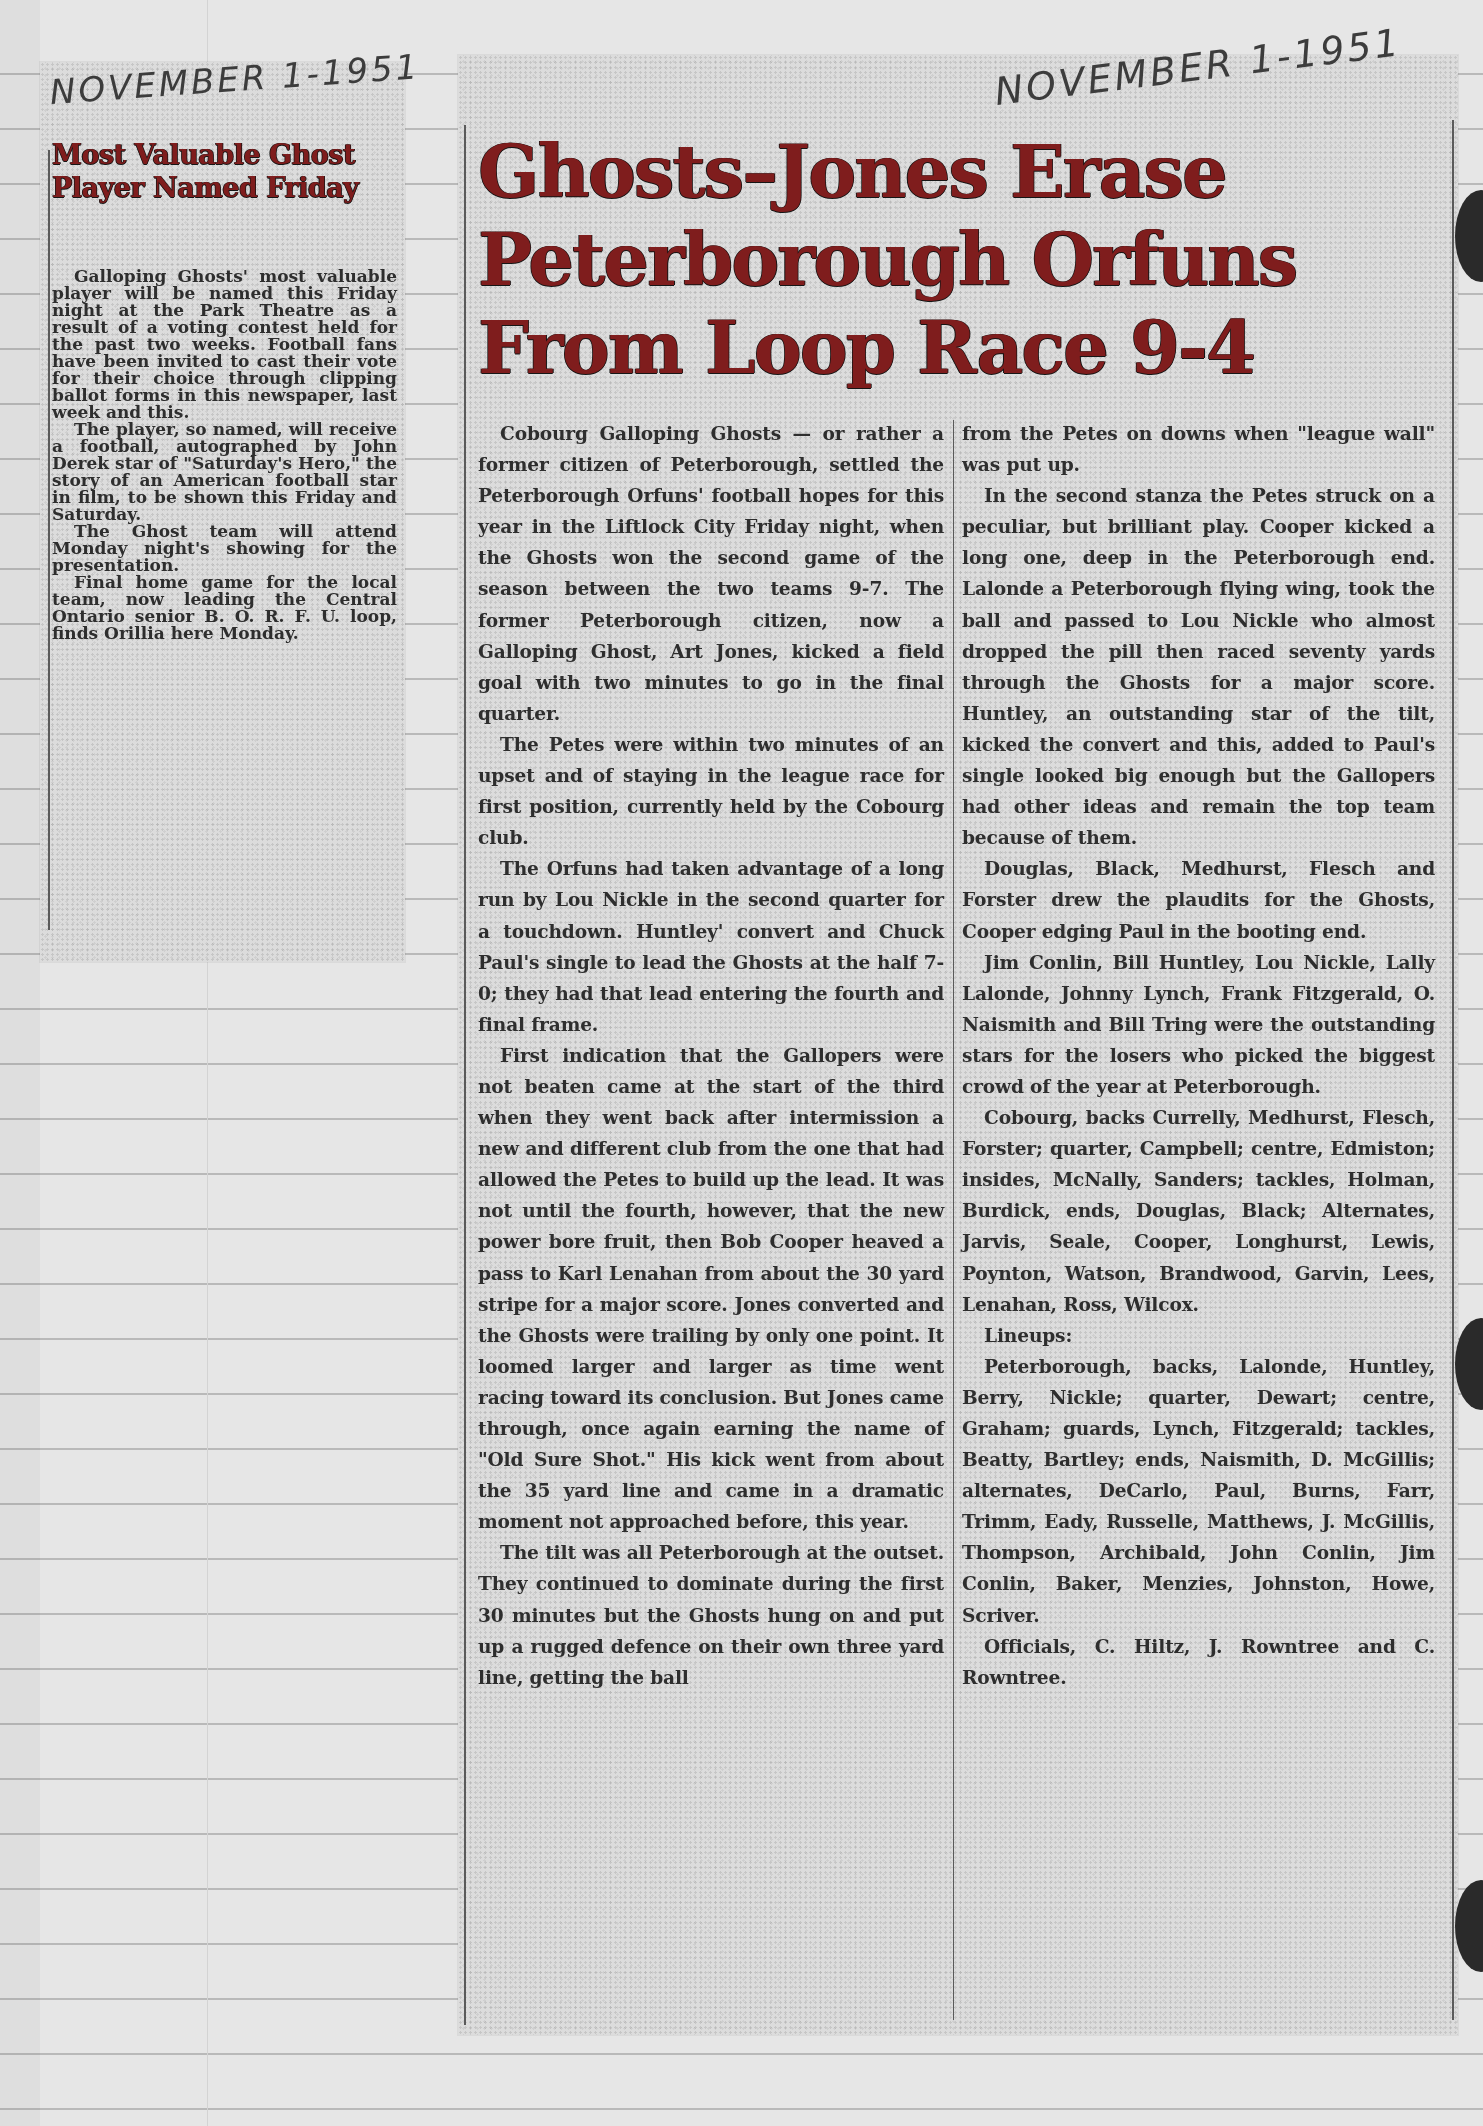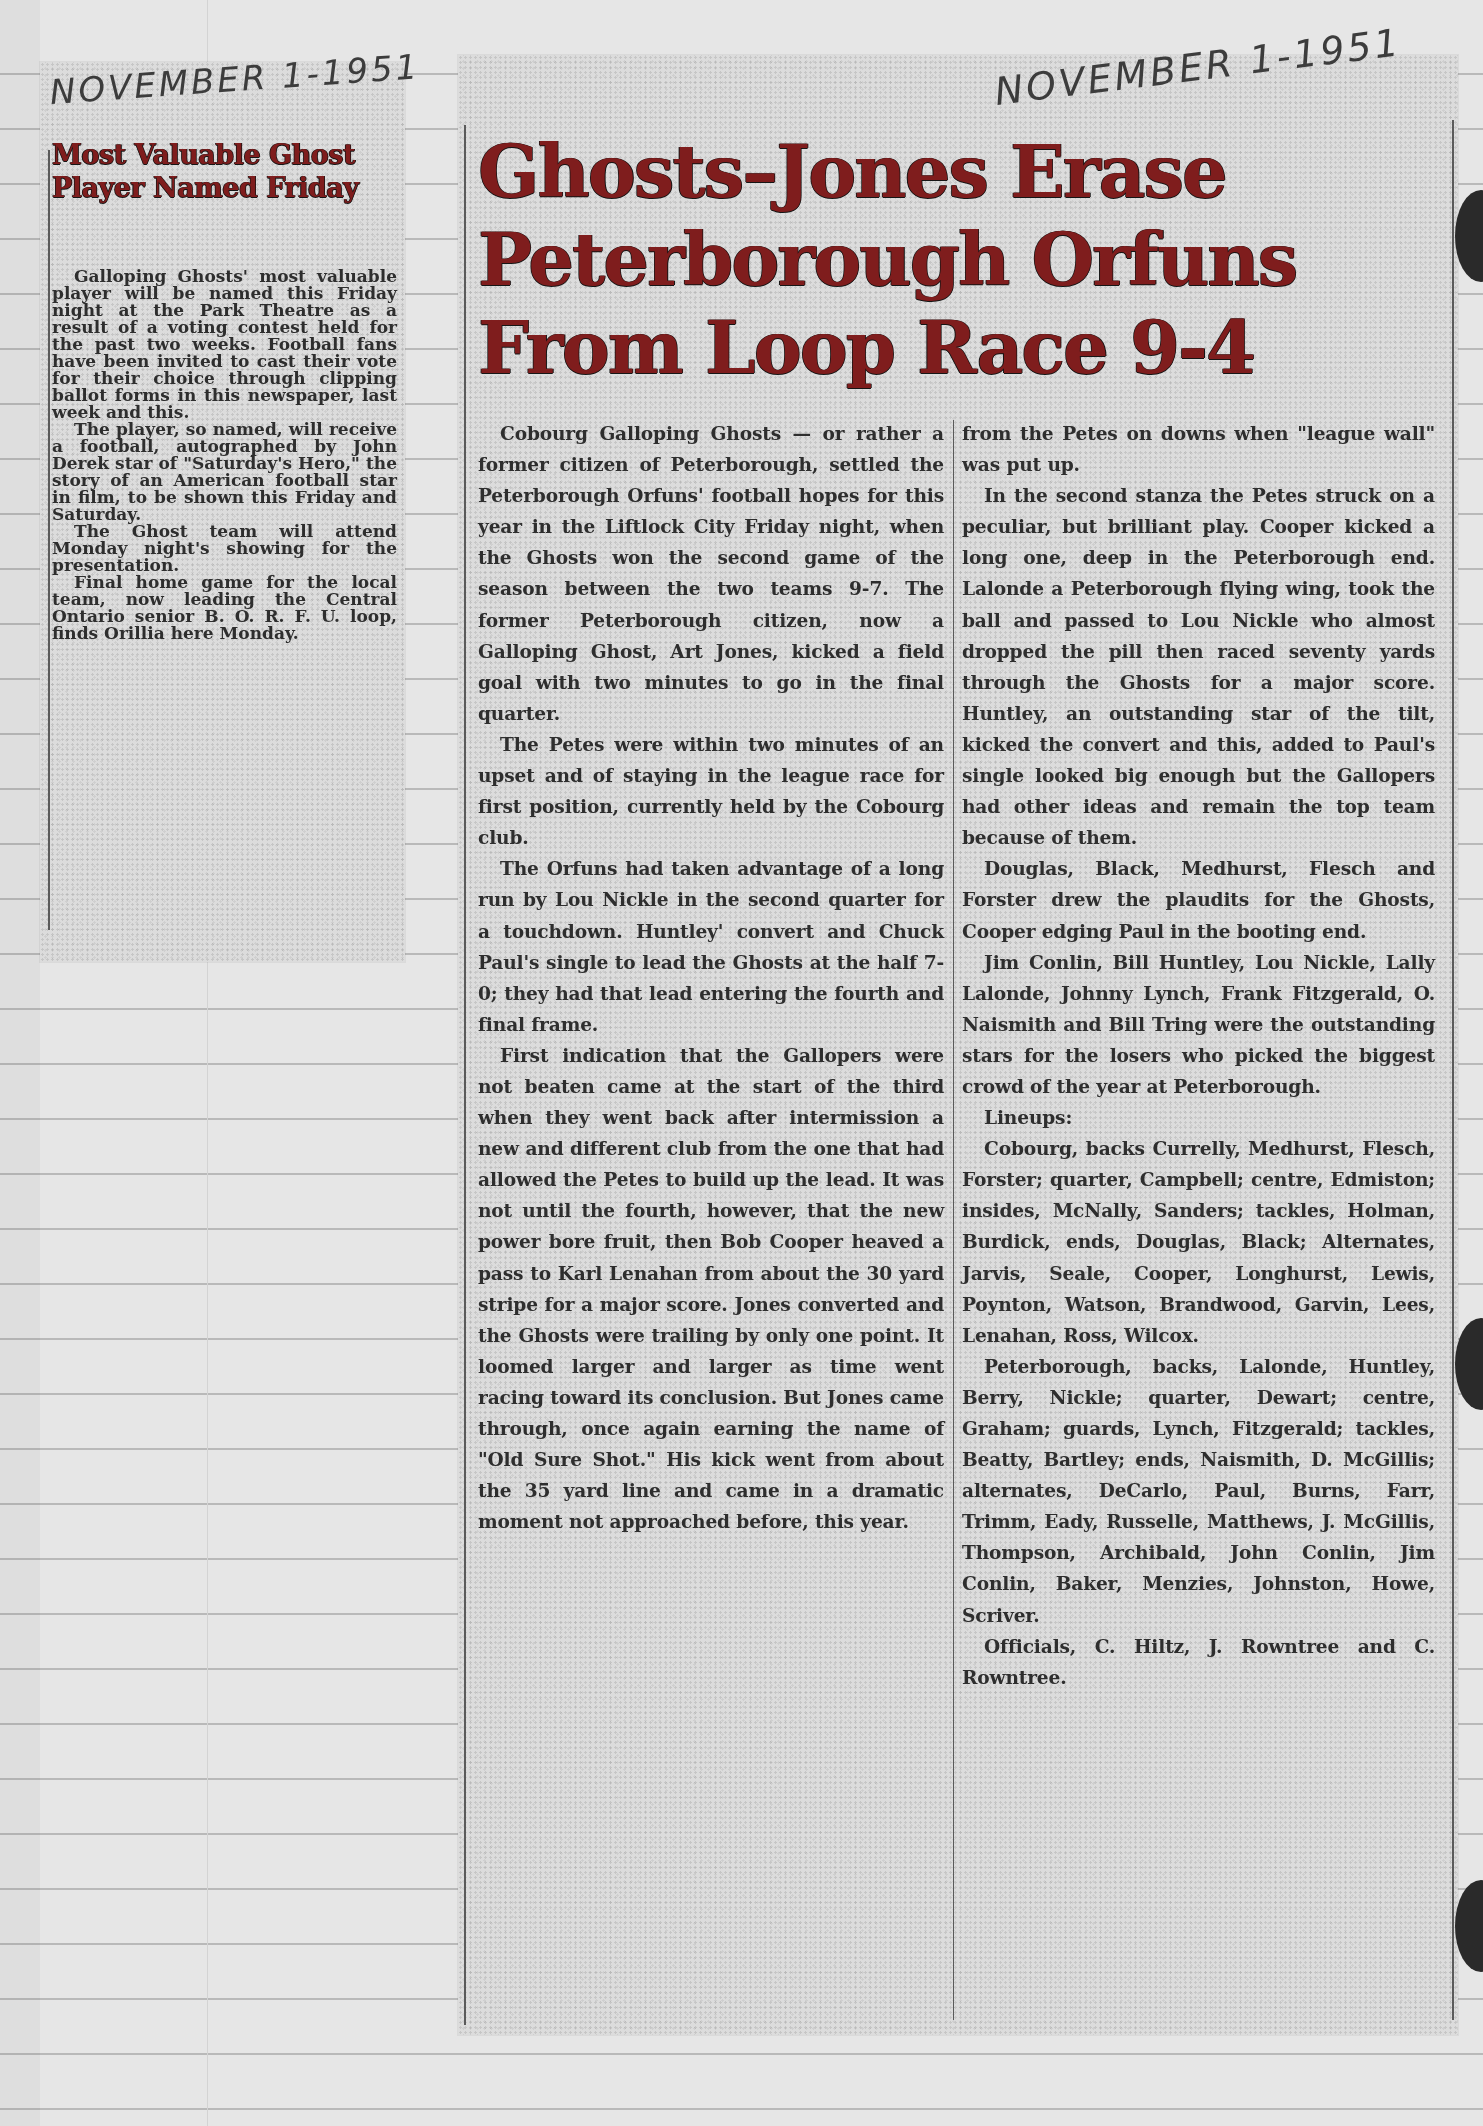--- a/index.html
+++ b/index.html
@@ -164,28 +164,29 @@
 <div class="col-rule" style="left:953px; top:420px; height:1600px; width:1px;"></div>
 <div class="col-rule" style="left:1452px; top:120px; height:1900px;"></div>
 <div class="handwritten" id="hw-right">NOVEMBER 1-1951</div>
 <div class="headline" id="headline-main">Ghosts–Jones Erase Peterborough Orfuns From Loop Race 9-4</div>
 
 <div class="column" id="col-mid">
   <p>Cobourg Galloping Ghosts — or rather a former citizen of Peterborough, settled the Peterborough Orfuns' football hopes for this year in the Liftlock City Friday night, when the Ghosts won the second game of the season between the two teams 9-7. The former Peterborough citizen, now a Galloping Ghost, Art Jones, kicked a field goal with two minutes to go in the final quarter.</p>
   <p>The Petes were within two minutes of an upset and of staying in the league race for first position, currently held by the Cobourg club.</p>
   <p>The Orfuns had taken advantage of a long run by Lou Nickle in the second quarter for a touchdown. Huntley' convert and Chuck Paul's single to lead the Ghosts at the half 7-0; they had that lead entering the fourth and final frame.</p>
   <p>First indication that the Gallopers were not beaten came at the start of the third when they went back after intermission a new and different club from the one that had allowed the Petes to build up the lead. It was not until the fourth, however, that the new power bore fruit, then Bob Cooper heaved a pass to Karl Lenahan from about the 30 yard stripe for a major score. Jones converted and the Ghosts were trailing by only one point. It loomed larger and larger as time went racing toward its conclusion. But Jones came through, once again earning the name of "Old Sure Shot." His kick went from about the 35 yard line and came in a dramatic moment not approached before, this year.</p>
+  <p>The tilt was all Peterborough at the outset. They continued to dominate during the first 30 minutes but the Ghosts hung on and put up a rugged defence on their own three yard line, getting the ball</p>
 </div>
 
 <div class="column" id="col-right">
   <p style="text-indent:0">from the Petes on downs when "league wall" was put up.</p>
   <p>In the second stanza the Petes struck on a peculiar, but brilliant play. Cooper kicked a long one, deep in the Peterborough end. Lalonde a Peterborough flying wing, took the ball and passed to Lou Nickle who almost dropped the pill then raced seventy yards through the Ghosts for a major score. Huntley, an outstanding star of the tilt, kicked the convert and this, added to Paul's single looked big enough but the Gallopers had other ideas and remain the top team because of them.</p>
   <p>Douglas, Black, Medhurst, Flesch and Forster drew the plaudits for the Ghosts, Cooper edging Paul in the booting end.</p>
   <p>Jim Conlin, Bill Huntley, Lou Nickle, Lally Lalonde, Johnny Lynch, Frank Fitzgerald, O. Naismith and Bill Tring were the outstanding stars for the losers who picked the biggest crowd of the year at Peterborough.</p>
+  <p>Cobourg, backs Currelly, Medhurst, Flesch, Forster; quarter, Campbell; centre, Edmiston; insides, McNally, Sanders; tackles, Holman, Burdick, ends, Douglas, Black; Alternates, Jarvis, Seale, Cooper, Longhurst, Lewis, Poynton, Watson, Brandwood, Garvin, Lees, Lenahan, Ross, Wilcox.</p>
   <p>Lineups:</p>
-  <p>Cobourg, backs Currelly, Medhurst, Flesch, Forster; quarter, Campbell; centre, Edmiston; insides, McNally, Sanders; tackles, Holman, Burdick, ends, Douglas, Black; Alternates, Jarvis, Seale, Cooper, Longhurst, Lewis, Poynton, Watson, Brandwood, Garvin, Lees, Lenahan, Ross, Wilcox.</p>
   <p>Peterborough, backs, Lalonde, Huntley, Berry, Nickle; quarter, Dewart; centre, Graham; guards, Lynch, Fitzgerald; tackles, Beatty, Bartley; ends, Naismith, D. McGillis; alternates, DeCarlo, Paul, Burns, Farr, Trimm, Eady, Russelle, Matthews, J. McGillis, Thompson, Archibald, John Conlin, Jim Conlin, Baker, Menzies, Johnston, Howe, Scriver.</p>
   <p>Officials, C. Hiltz, J. Rowntree and C. Rowntree.</p>
 </div>
 
 <div class="hole" id="hole-1"></div>
 <div class="hole" id="hole-2"></div>
 <div class="hole" id="hole-3"></div>
 
 </body></html>

